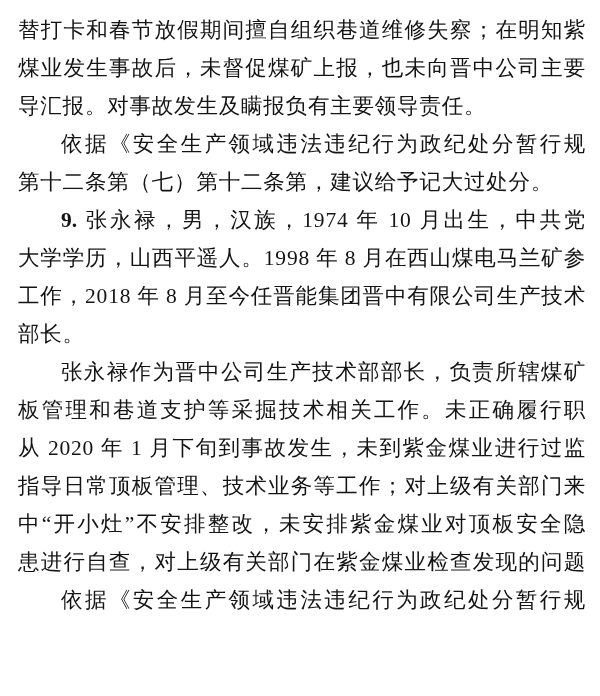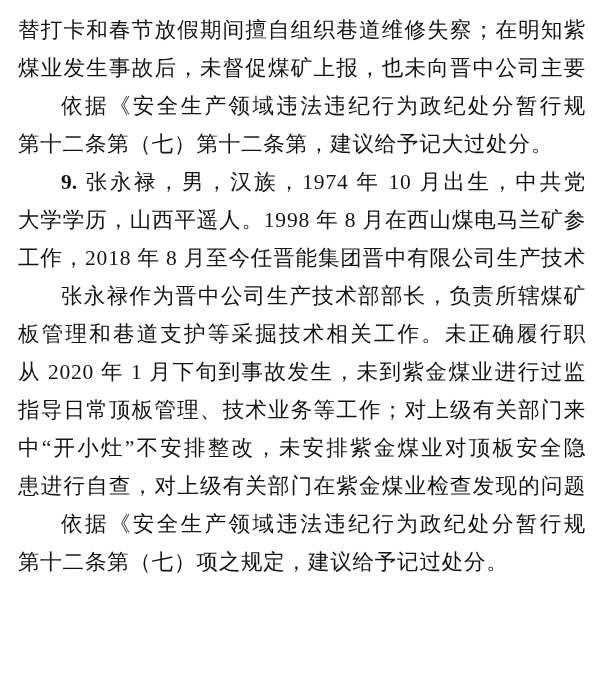--- a/index.html
+++ b/index.html
@@ -38,26 +38,27 @@
     margin-right: 7px;
     letter-spacing: 0;
   }
 </style>
 </head>
 <body>
 
 <div class="page">
   <div class="line justify">替打卡和春节放假期间擅自组织巷道维修失察；在明知紫金</div>
   <div class="line justify">煤业发生事故后，未督促煤矿上报，也未向晋中公司主要领</div>
+  <div class="line">导汇报。对事故发生及瞒报负有主要领导责任。</div>
   <div class="line justify indent">依据《安全生产领域违法违纪行为政纪处分暂行规定》</div>
   <div class="line">第十二条第（七）第十二条第，建议给予记大过处分。</div>
   <div class="line justify indent"><span class="num">9.</span><span>张永禄，男，汉族，1974 年 10 月出生，中共党员，</span></div>
   <div class="line justify">大学学历，山西平遥人。1998 年 8 月在西山煤电马兰矿参加</div>
   <div class="line justify">工作，2018 年 8 月至今任晋能集团晋中有限公司生产技术部</div>
+  <div class="line">部长。</div>
   <div class="line justify indent">张永禄作为晋中公司生产技术部部长，负责所辖煤矿顶</div>
   <div class="line justify">板管理和巷道支护等采掘技术相关工作。未正确履行职责，</div>
   <div class="line justify">从 2020 年 1 月下旬到事故发生，未到紫金煤业进行过监督</div>
   <div class="line justify">指导日常顶板管理、技术业务等工作；对上级有关部门来晋</div>
   <div class="line justify">中“开小灶”不安排整改，未安排紫金煤业对顶板安全隐</div>
   <div class="line justify">患进行自查，对上级有关部门在紫金煤业检查发现的问题不</div>
   <div class="line justify indent">依据《安全生产领域违法违纪行为政纪处分暂行规定》</div>
-  <div class="line">第十二条第（七）项之规定，建议给予记过处分。</div>
 </div>
 
 </body></html>

